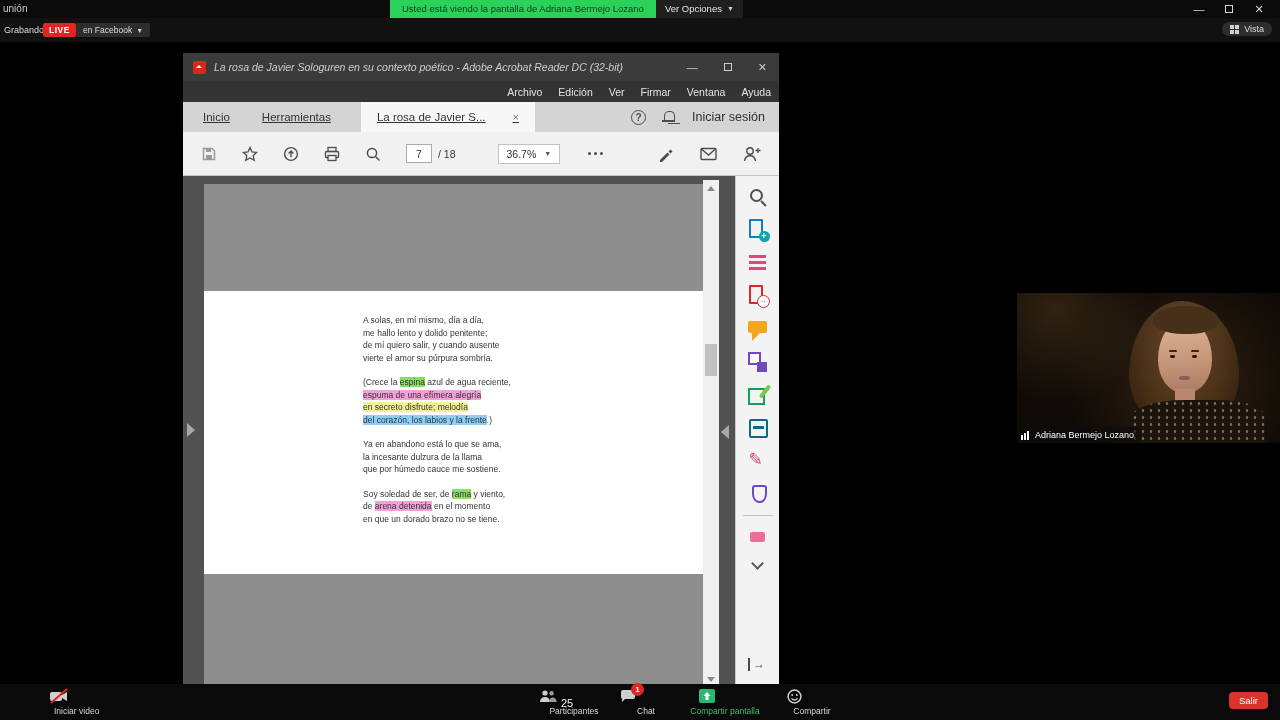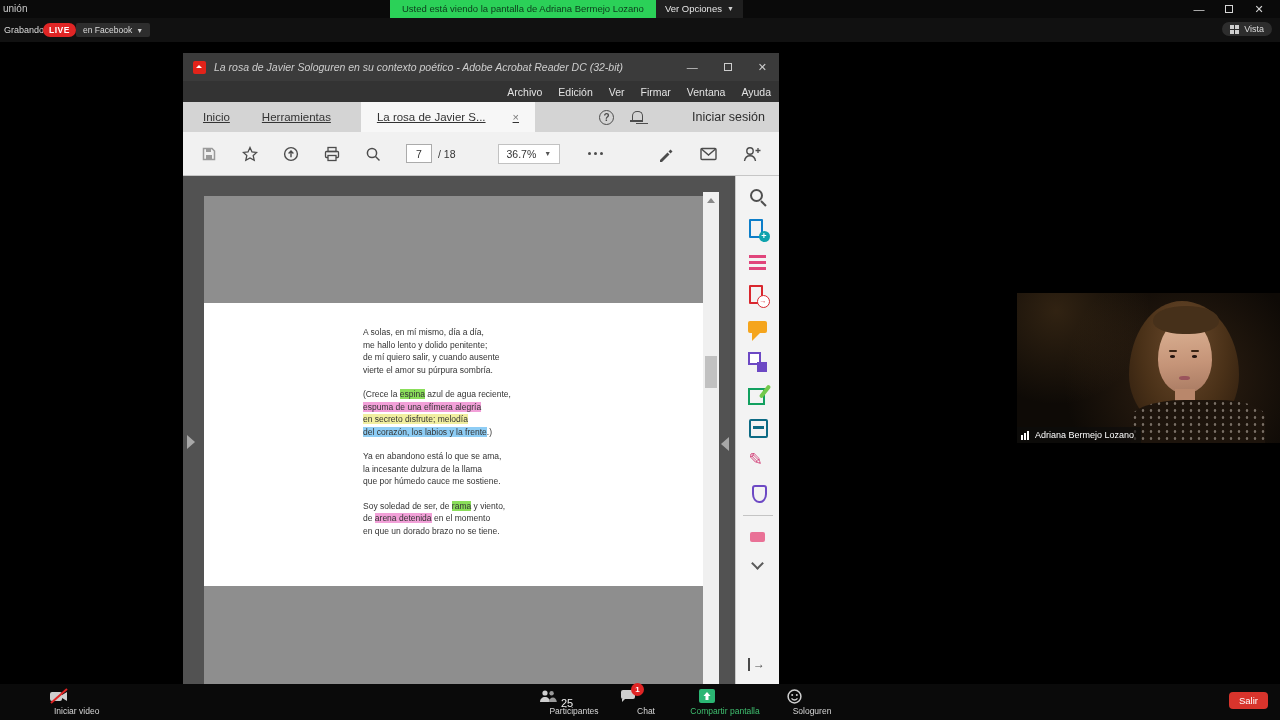--- a/index.html
+++ b/index.html
@@ -17,21 +17,21 @@
   .banner-text { background:var(--banner-green); color:#0d3a1c; font-size:9.5px; line-height:18px; padding:0 12px; white-space:nowrap; }
   .view-options { background:#1f1f1f; color:#e6e6e6; font-size:9.5px; line-height:18px; padding:0 9px; display:flex; align-items:center; gap:5px; cursor:pointer; white-space:nowrap; }
   .caret { font-size:7px; color:#cfcfcf; }
   .win-controls { position:absolute; right:6px; top:0; height:18px; display:flex; align-items:center; }
   .win-controls > span { width:30px; text-align:center; color:#d6d6d6; font-size:11px; line-height:18px; cursor:pointer; }
   .win-box { width:8px; height:8px; border:1px solid #d6d6d6; display:inline-block; }
 
   
   .recording-bar { position:absolute; top:18px; left:0; width:1280px; height:24px; background:#111; z-index:30; }
   .rec-label { position:absolute; left:4px; top:7px; font-size:9px; color:#dcdcdc; }
-  .live-badge { position:absolute; left:43px; top:5px; background:var(--live-red); color:#fff; font-size:8.5px; font-weight:bold; padding:2px 6px; border-radius:7px; letter-spacing:.5px; }
+  .live-badge { position:absolute; left:43px; top:5px; background:var(--live-red); color:#fff; font-size:8.5px; font-weight:bold; padding:2px 6px; border-radius:2px; letter-spacing:.5px; }
   .fb-select { position:absolute; left:76px; top:5px; background:#2d2d2d; color:#dcdcdc; font-size:8.5px; padding:2px 7px; border-radius:2px; display:flex; align-items:center; gap:4px; cursor:pointer; }
   .vista-btn { position:absolute; right:8px; top:4px; background:#2d2d2d; color:#dcdcdc; font-size:9px; padding:2px 8px; border-radius:7px; display:flex; align-items:center; gap:5px; cursor:pointer; }
 
   
   .acrobat { position:absolute; left:183px; top:53px; width:596px; height:631px; background:#525252; z-index:10; }
   .acro-titlebar { height:28px; background:#3b3b3b; display:flex; align-items:center; padding:0 10px; }
   .acro-logo { width:13px; height:13px; background:var(--acrobat-red); border-radius:2px; position:relative; flex:none; }
   .acro-logo::after { content:''; position:absolute; left:3px; top:4px; border:3.5px solid transparent; border-bottom-color:#fff; border-top:none; }
   .acro-title { color:#cdcdcd; font-size:10.5px; margin-left:8px; flex:1; white-space:nowrap; overflow:hidden;font-style:italic; }
   .acro-win-controls { display:flex; align-items:center; gap:26px; color:#cdcdcd; font-size:11px; margin-right:2px; }
@@ -42,35 +42,35 @@
   .acro-tabbar { height:30px; background:#d4d4d4; display:flex; align-items:center; }
   .tab { font-size:11.5px; color:#333; padding:0 16px; line-height:30px; height:30px; cursor:pointer; white-space:nowrap;text-decoration:underline; }
   .tab-home { margin-left:4px; }
   .tab-doc { background:#f7f7f7; display:flex; align-items:center; gap:27px; margin-left:14px; }
   .tab-close { color:#777; font-size:11px; }
   .tabbar-right { margin-left:auto; display:flex; align-items:center; gap:16px; padding-right:14px; }
   .qmark { width:15px; height:15px; border:1.5px solid #4c4c4c; border-radius:50%; color:#4c4c4c; font-size:10px; font-weight:bold; text-align:center; line-height:14px; cursor:pointer; }
   .bell { position:relative; width:14px; height:14px; cursor:pointer; }
   .bell::before { content:''; position:absolute; left:2px; top:1px; width:9px; height:8px; border:1.5px solid #4c4c4c; border-bottom:none; border-radius:5px 5px 0 0; }
   .bell::after { content:''; position:absolute; left:0; top:10px; width:13px; height:1.5px; background:#4c4c4c; box-shadow:5.5px 2.5px 0 -0.5px #4c4c4c; }
-  .sign-in { font-size:12.5px; color:#2e2e2e; cursor:pointer;margin-left:32px; }
+  .sign-in { font-size:12.5px; color:#2e2e2e; cursor:pointer; }
 
   .acro-toolbar { height:44px; background:#f1f1f1; border-bottom:1px solid #c6c6c6; display:flex; align-items:center; padding:0 18px; }
   .ti { flex:none; display:flex; align-items:center; justify-content:center; cursor:pointer; margin-right:25px; }
   .page-box { width:26px; height:19px; background:#fff; border:1px solid #ababab; font-size:10.5px; color:#333; text-align:center; margin-right:6px; padding:0; }
   .page-total { font-size:10.5px; color:#333; margin-right:42px; }
   .zoom-box { height:20px; background:#fff; border:1px solid #c2c2c2; font-size:10.5px; color:#333; display:flex; align-items:center; gap:8px; padding:0 8px; margin-right:28px; cursor:pointer; }
   .dots { display:flex; gap:3px; }
   .dots i { width:3px; height:3px; border-radius:50%; background:#4c4c4c; }
   .tb-right { margin-left:auto; display:flex; align-items:center; gap:26px; }
   .tb-right .ti { margin-right:0; }
 
   
   .acro-docarea { position:absolute; top:123px; left:0; width:596px; height:508px; }
-  .canvas { position:absolute; left:0; top:16px; width:552px; height:508px; background:#525252; overflow:hidden; }
+  .canvas { position:absolute; left:0; top:4px; width:552px; height:508px; background:#525252; overflow:hidden; }
   .page { position:absolute; left:21px; top:4px; width:499px; height:504px; background:#fff; }
   .img-block-top { position:absolute; left:0; top:0; width:499px; height:107px; background:#8e8e8e; }
   .img-block-bottom { position:absolute; left:0; top:390px; width:499px; height:114px; background:#8e8e8e; }
 
   .poem { position:absolute; left:159px; top:130px; font-size:8.5px; line-height:12.5px; color:#333; }
   .stanza { margin-bottom:12px; }
   .poem-citation { font-size:8.5px; color:#333; }
   .it { font-style:italic; }
   .hl-green { background:var(--hl-green); }
   .hl-pink { background:var(--hl-pink); }
@@ -418,18 +418,18 @@
 
     <div class="bb-item" style="width:52px">
       <div class="ico-row">
         <svg width="15" height="15">
             <circle cx="7.5" cy="7.5" r="6.4" fill="none" stroke="#cfcfcf" stroke-width="1.5"></circle>
             <circle cx="5.2" cy="6" r="1" fill="#cfcfcf"></circle>
             <circle cx="9.8" cy="6" r="1" fill="#cfcfcf"></circle>
             <path d="M4.5 9.3c1 1.2 2 1.7 3 1.7s2-.5 3-1.7" fill="none" stroke="#cfcfcf" stroke-width="1.3"></path>
           </svg>
       </div>
-      <span class="bb-label">Sologuren</span>
+      <span class="bb-label">Compartir</span>
     </div>
   </div>
 
   <button class="leave-btn">Salir</button>
 </div>
 
 </body></html>

